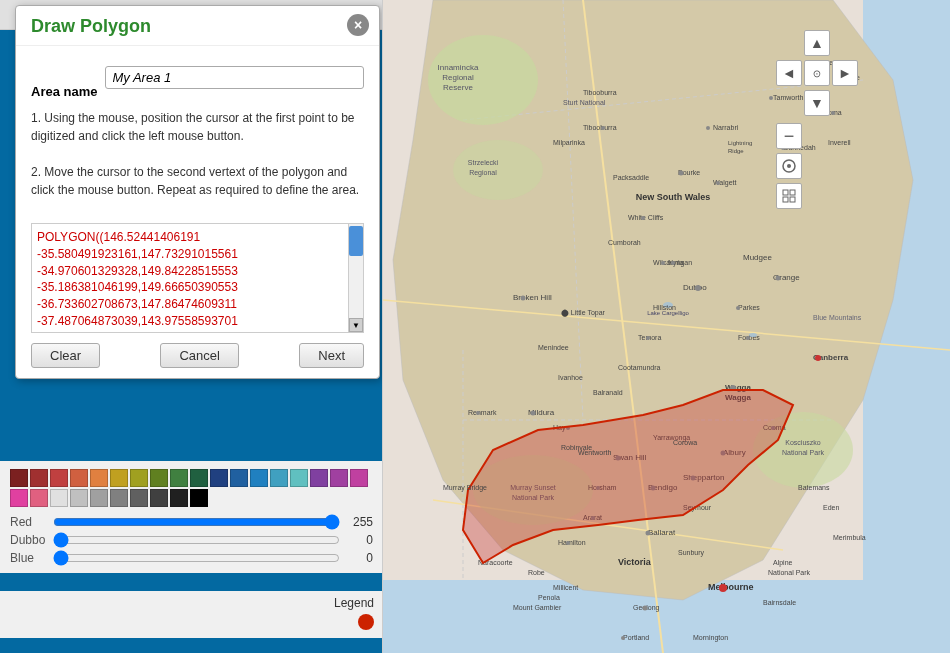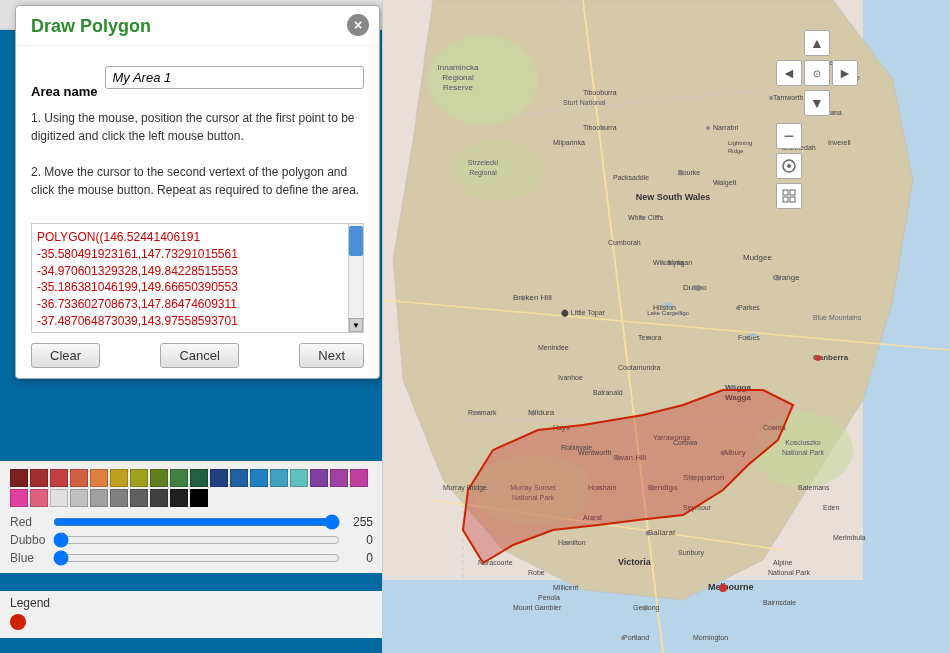--- a/index.html
+++ b/index.html
@@ -236,20 +236,21 @@
     }
 
     
     .legend-section {
       position: absolute;
       bottom: 15px;
       left: 0;
       width: 384px;
       padding: 5px 10px;
       background: #f0f0f0;
+      text-align: right;
     }
 
     .legend-label {
       font-size: 12px;
       color: #333;
       margin-bottom: 4px;
     }
 
     .legend-dot {
       width: 16px;

